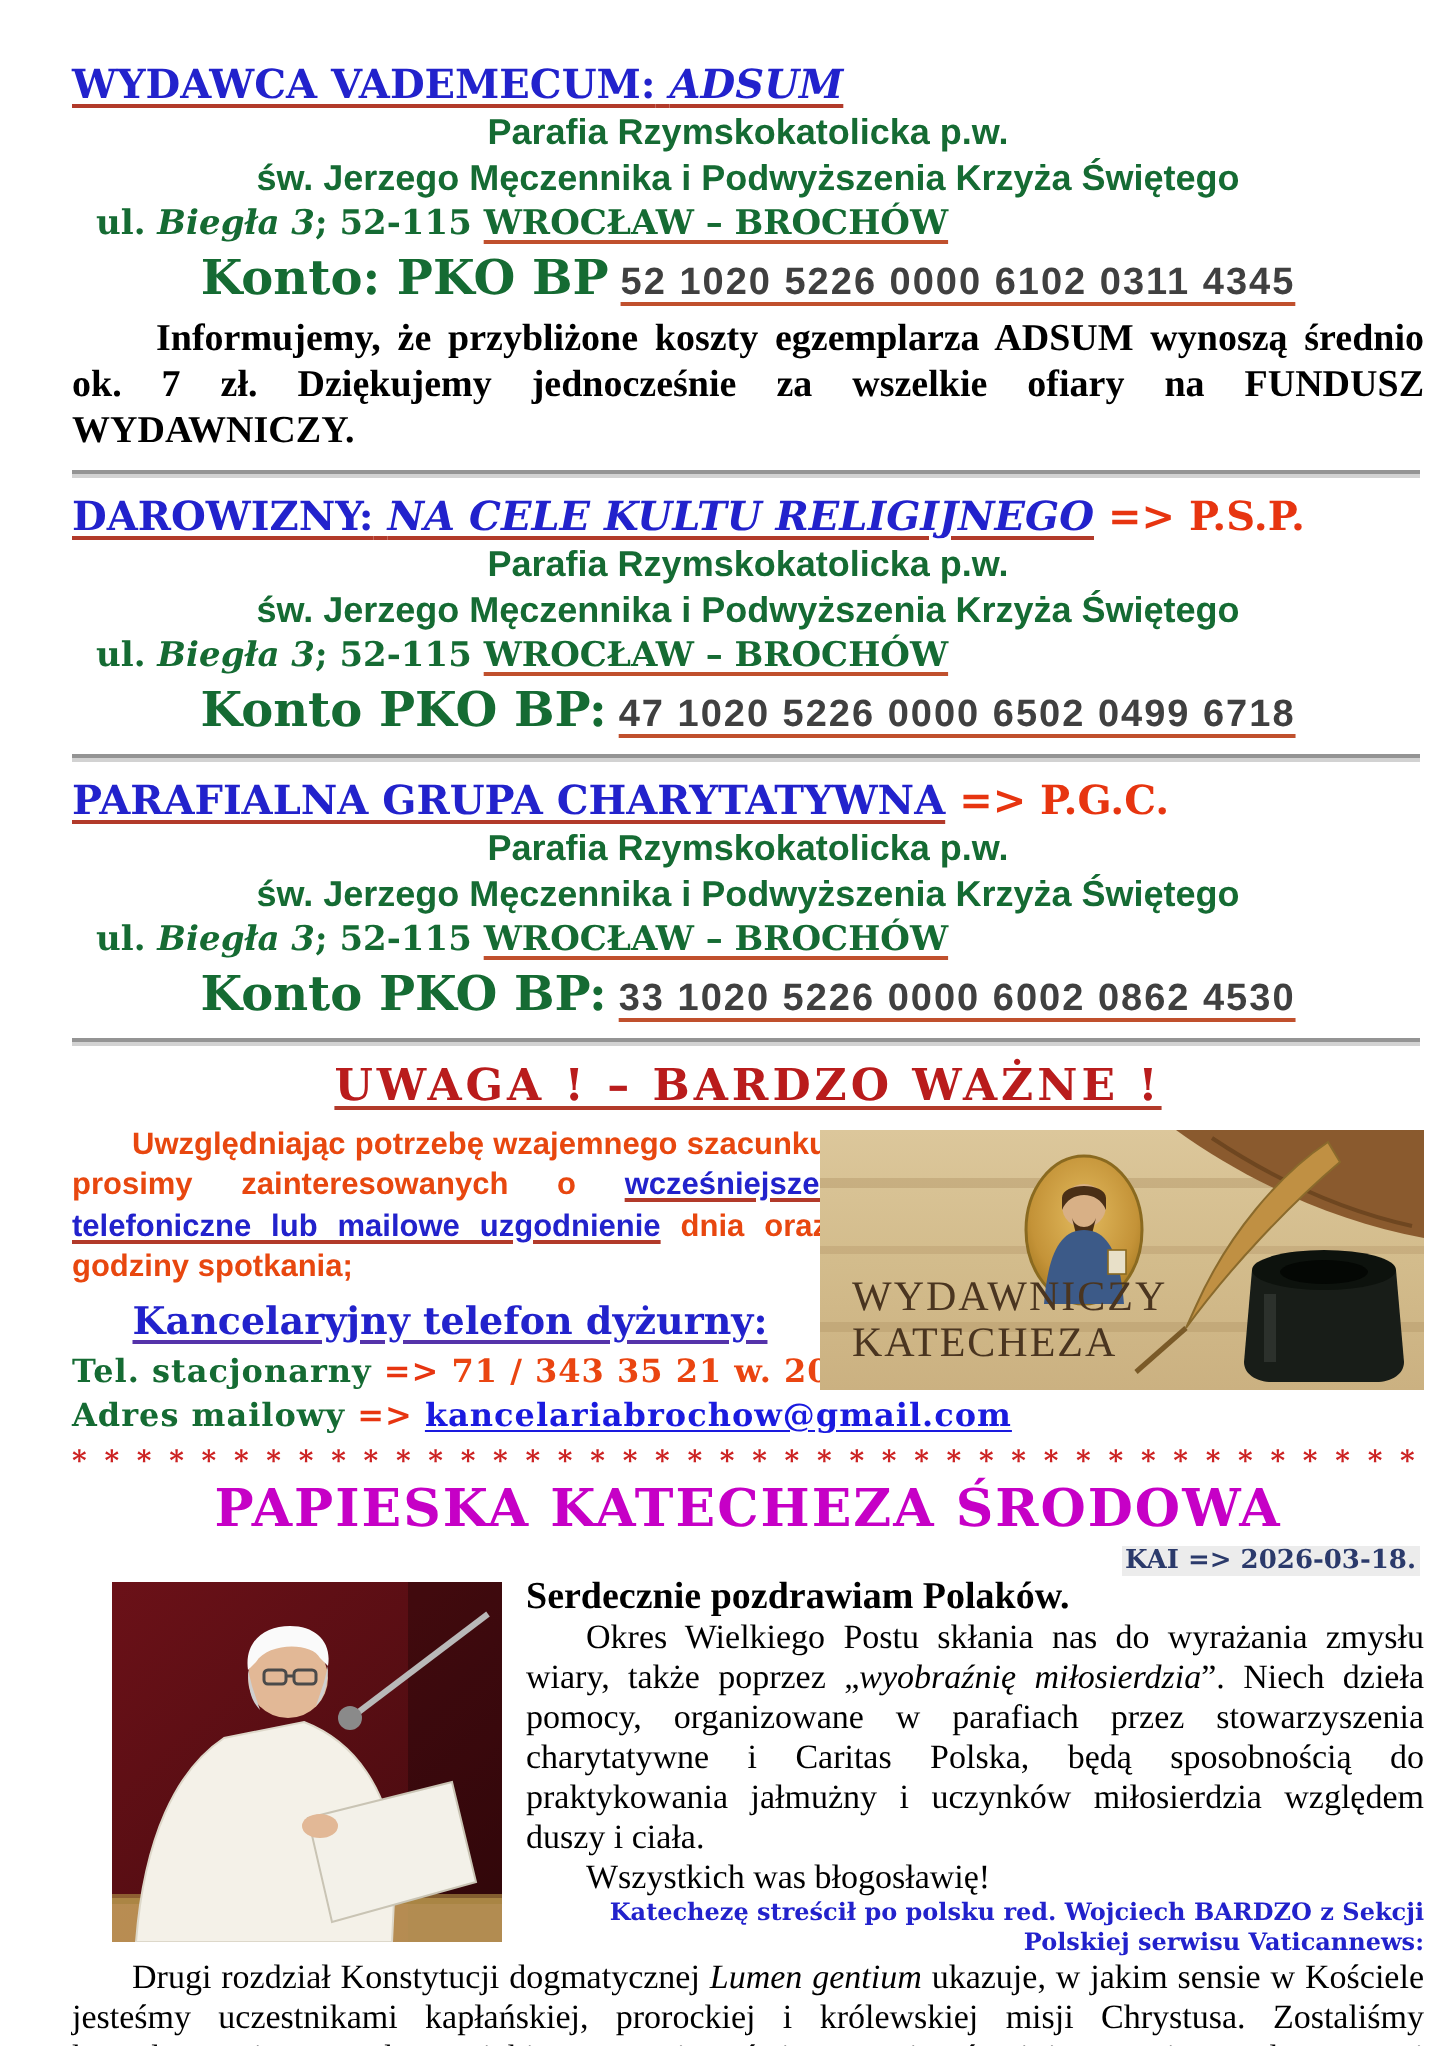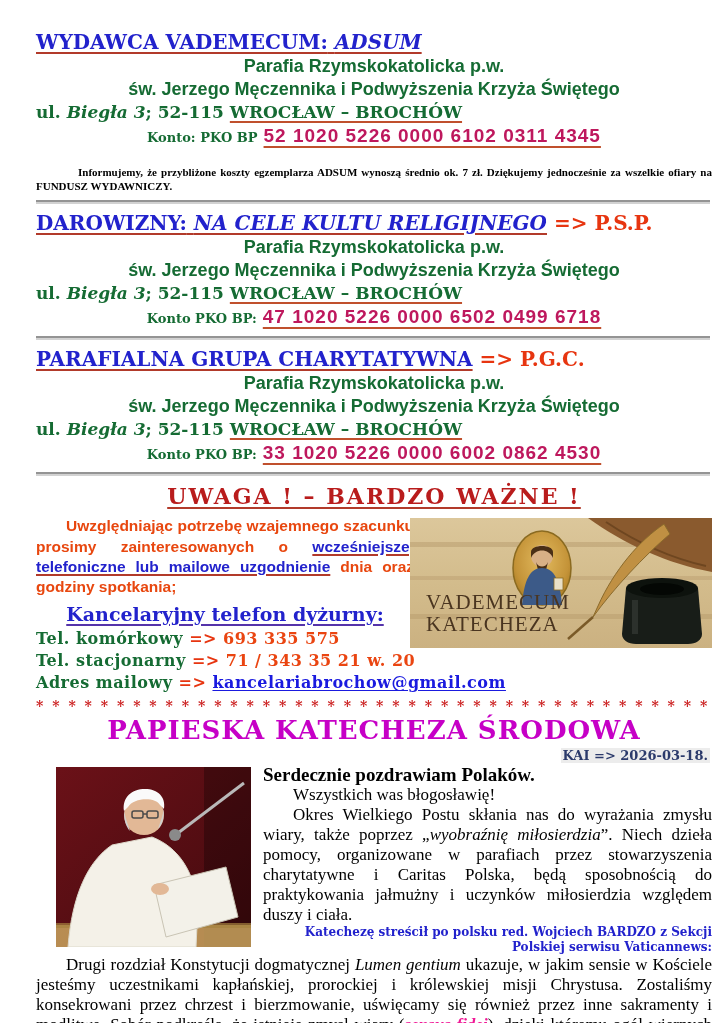--- a/index.html
+++ b/index.html
@@ -25,38 +25,38 @@
     text-underline-offset:3px;
   }
   .em-it{font-style:italic;}
   .red{color:#e73510;}
   .parish-line{
     font-family:"Liberation Sans",sans-serif;font-weight:bold;
     color:#156b33;text-align:center;font-size:18px;line-height:1.22;margin:1px 0;
   }
   .addr{
     color:#156b33;font-weight:bold;font-size:17px;
-    font-family:"DejaVu Serif",serif;margin:1px 0;line-height:1.2;
+    font-family:"DejaVu Serif",serif;margin:1px 12px;line-height:1.2;
   }
   .addr .street{font-style:italic;}
   .addr .city{
     text-decoration:underline;text-decoration-color:#c0502d;
     text-decoration-thickness:2px;text-underline-offset:3px;
   }
   .konto{text-align:center;font-weight:bold;margin:3px 0 2px 0;line-height:1.2;}
-  .konto .label{color:#156b33;font-family:"DejaVu Serif",serif;font-size:13px;}
+  .konto .label{color:#156b33;font-family:"DejaVu Serif",serif;font-size:24px;}
   .konto .num{
-    color:#be185d;font-family:"Liberation Sans",sans-serif;font-size:19px;
+    color:#404040;font-family:"Liberation Sans",sans-serif;font-size:19px;
     letter-spacing:1px;margin-left:6px;
     text-decoration:underline;text-decoration-color:#c0502d;
     text-decoration-thickness:1.5px;text-underline-offset:4px;
   }
   .info{
-    font-weight:bold;font-size:11px;line-height:1.22;
-    text-align:justify;text-indent:42px;margin:18px 0 4px 0;
+    font-weight:bold;font-size:19px;line-height:1.22;
+    text-align:justify;text-indent:42px;margin:4px 0 4px 0;
   }
   hr.sep{
     border:none;height:2px;background:#949494;
     box-shadow:0 2px 0 rgba(205,205,205,.9);
     margin:7px 2px 9px 0;
   }
   
   .notice-title{
     text-align:center;font-family:"DejaVu Serif",serif;font-weight:bold;
     font-size:22px;letter-spacing:2px;color:#b91c1c;margin:2px 0 7px 0;
@@ -162,21 +162,20 @@
     <div class="konto"><span class="label">Konto PKO BP:</span><span class="num">33 1020 5226 0000 6002 0862 4530</span></div>
   </div>
   <hr class="sep">
 
   <div>
     <div class="notice-title"><span class="u">UWAGA ! – BARDZO WAŻNE !</span></div>
     <div class="notice-body">
       <div class="notice-left">
         <p class="notice-para"><span>Uwzględniając potrzebę wzajemnego szacunku prosimy zainteresowanych o</span> <span class="blue-u">wcześniejsze, telefoniczne lub mailowe uzgodnienie</span> <span>dnia oraz godziny spotkania;</span></p>
         <div class="phone-title"><span class="vu">Kancelaryjny telefon dyżurny:</span></div>
-        <div class="tel-line"><span class="lbl">Tel. komórkowy</span> <span class="arr">=&gt;</span> <span class="val">693 335 575</span></div>
         <div class="tel-line"><span class="lbl">Tel. stacjonarny</span> <span class="arr">=&gt;</span> <span class="val">71 / 343 35 21 w. 20</span></div>
         <div class="tel-line"><span class="lbl">Adres mailowy</span> <span class="arr">=&gt;</span> <a class="mail-link" href="#">kancelariabrochow@gmail.com</a></div>
       </div>
 
       <div class="kanc-img">
         <svg width="302" height="130" viewBox="0 0 302 130">
           <defs>
             <radialGradient id="gold" cx="50%" cy="40%" r="65%">
               <stop offset="0%" stop-color="#e2ba5e"></stop>
               <stop offset="70%" stop-color="#c49338"></stop>
@@ -211,21 +210,21 @@
           </g>
 
           <g>
             <path d="M216,70 L288,70 L292,116 C292,122 286,126 278,126 L226,126 C218,126 212,122 212,116 Z" fill="#181d18"></path>
             <ellipse cx="252" cy="70" rx="36" ry="10" fill="#0d120d"></ellipse>
             <ellipse cx="252" cy="71" rx="22" ry="6" fill="#040704"></ellipse>
             <rect x="222" y="82" width="6" height="34" fill="rgba(255,255,255,0.09)"></rect>
           </g>
         </svg>
         <div class="kanc-caption">
-          <div>VADEMECUM</div>
+          <div>WYDAWNICZY</div>
           <div>KATECHEZA</div>
         </div>
       </div>
     </div>
   </div>
 
   <div class="stars">* * * * * * * * * * * * * * * * * * * * * * * * * * * * * * * * * * * * * * * * * * * * * * *</div>
 
   <div>
     <div class="kat-title">PAPIESKA KATECHEZA ŚRODOWA</div>
@@ -260,21 +259,21 @@
             <line x1="87" y1="47" x2="91" y2="47" stroke="#4a4a4a" stroke-width="1.5"></line>
           </g>
 
           <g>
             <line x1="188" y1="16" x2="122" y2="66" stroke="#b9b9b9" stroke-width="3"></line>
             <circle cx="119" cy="68" r="6" fill="#8a8a8a"></circle>
           </g>
         </svg>
       </div>
       <p class="greeting">Serdecznie pozdrawiam Polaków.</p>
+      <p class="indent"><span>Okres Wielkiego Postu skłania nas do wyrażania zmysłu wiary, także poprzez „</span><span class="it">wyobraźnię miłosierdzia</span><span>”. Niech dzieła pomocy, organizowane w parafiach przez stowarzyszenia charytatywne i Caritas Polska, będą sposobnością do praktykowania jałmużny i uczynków miłosierdzia względem duszy i ciała.</span></p>
       <p class="indent">Wszystkich was błogosławię!</p>
-      <p class="indent"><span>Okres Wielkiego Postu skłania nas do wyrażania zmysłu wiary, także poprzez „</span><span class="it">wyobraźnię miłosierdzia</span><span>”. Niech dzieła pomocy, organizowane w parafiach przez stowarzyszenia charytatywne i Caritas Polska, będą sposobnością do praktykowania jałmużny i uczynków miłosierdzia względem duszy i ciała.</span></p>
       <div class="attribution">Katechezę streścił po polsku red. Wojciech BARDZO z Sekcji Polskiej serwisu Vaticannews:</div>
       <p class="indent"><span>Drugi rozdział Konstytucji dogmatycznej </span><span class="it">Lumen gentium</span><span> ukazuje, w jakim sensie w Kościele jesteśmy uczestnikami kapłańskiej, prorockiej i królewskiej misji Chrystusa. Zostaliśmy konsekrowani przez chrzest i bierzmowanie, uświęcamy się również przez inne sakramenty i modlitwę. Sobór podkreśla, że istnieje zmysł wiary (</span><span class="pink">sensus fidei</span><span>), dzięki któremu ogół wiernych nie może zbłądzić w wierze. Cała wspólnota Kościoła –pasterze i wierni – dzięki namaszczeniu Duchem Świętym, posługuje się narzędziem, którym jest powszechna zgoda (</span></p>
 
     </div>
   </div>
 
 </div>
 
 </body></html>

